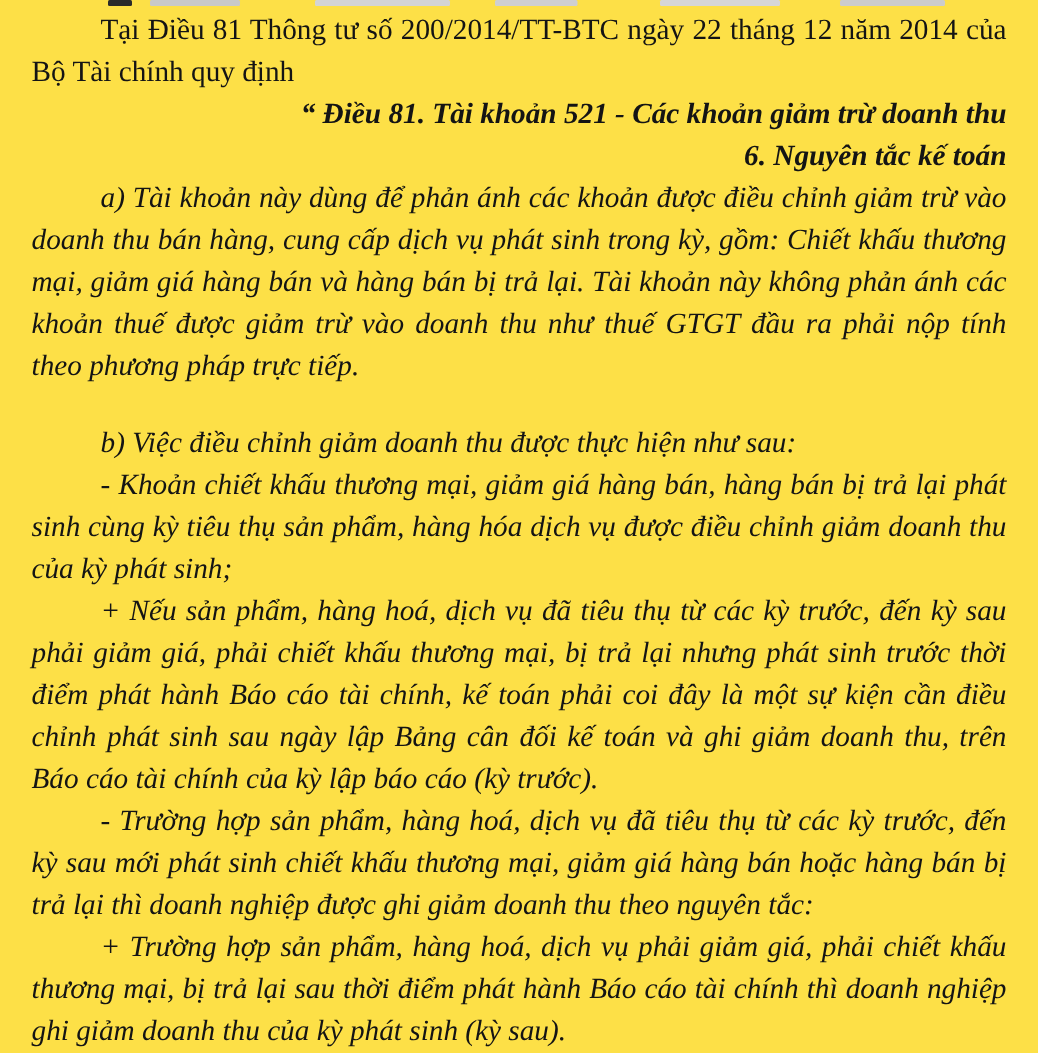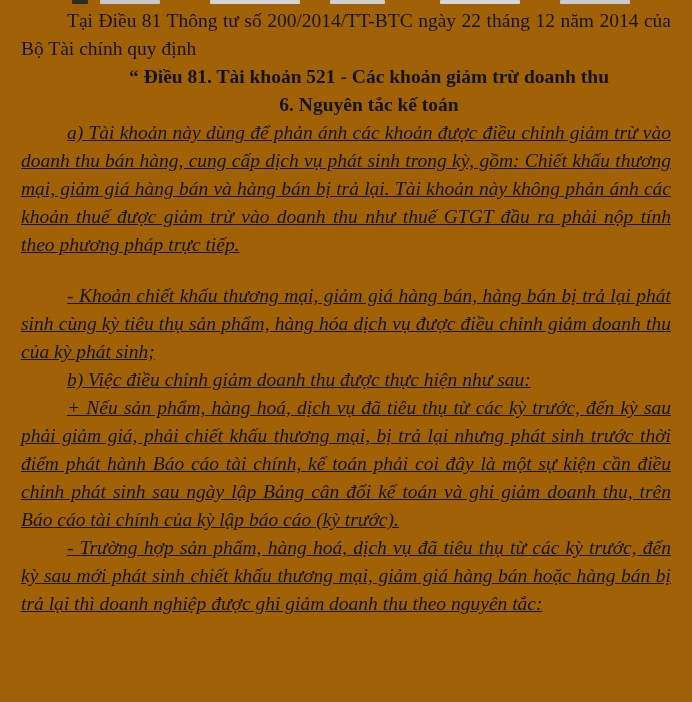--- a/index.html
+++ b/index.html
@@ -4,21 +4,21 @@
 <style>
   html, body {
     margin: 0;
     padding: 0;
     background: #ffffff;
   }
   .page {
     position: relative;
     width: 692px;
     height: 702px;
-    background: #a16207;
+    background: #fde047;
     overflow: hidden;
     font-family: "Liberation Serif", "DejaVu Serif", serif;
     color: #141414;
   }
   
   .crop-strip {
     position: absolute;
     top: 0;
     left: 0;
     width: 100%;
@@ -48,26 +48,26 @@
     margin: 0;
     font-size: 19.5px;
     line-height: 28px;
     text-indent: 46px;
     text-align: justify;
   }
   p.intro {
     font-style: normal;
   }
   p.heading {
+    font-style: italic;
     font-weight: bold;
-    text-align: center;
+    text-align: right;
   }
   p.body-it {
     font-style: italic;
-    text-decoration: underline;
   }
   .para-gap {
     height: 23px;
   }
 </style>
 </head>
 <body>
 
 <div class="page">
 
@@ -85,23 +85,24 @@
     <p class="intro">Tại Điều 81 Thông tư số 200/2014/TT-BTC ngày 22 tháng 12 năm 2014 của Bộ Tài chính quy định</p>
 
     <p class="heading">“ Điều 81. Tài khoản 521 - Các khoản giảm trừ doanh thu</p>
 
     <p class="heading">6. Nguyên tắc kế toán</p>
 
     <p class="body-it">a) Tài khoản này dùng để phản ánh các khoản được điều chỉnh giảm trừ vào doanh thu bán hàng, cung cấp dịch vụ phát sinh trong kỳ, gồm: Chiết khấu thương mại, giảm giá hàng bán và hàng bán bị trả lại. Tài khoản này không phản ánh các khoản thuế được giảm trừ vào doanh thu như thuế GTGT đầu ra phải nộp tính theo phương pháp trực tiếp.</p>
 
     <div class="para-gap"></div>
 
+    <p class="body-it">b) Việc điều chỉnh giảm doanh thu được thực hiện như sau:</p>
+
     <p class="body-it">- Khoản chiết khấu thương mại, giảm giá hàng bán, hàng bán bị trả lại phát sinh cùng kỳ tiêu thụ sản phẩm, hàng hóa dịch vụ được điều chỉnh giảm doanh thu của kỳ phát sinh;</p>
-
-    <p class="body-it">b) Việc điều chỉnh giảm doanh thu được thực hiện như sau:</p>
 
     <p class="body-it">+ Nếu sản phẩm, hàng hoá, dịch vụ đã tiêu thụ từ các kỳ trước, đến kỳ sau phải giảm giá, phải chiết khấu thương mại, bị trả lại nhưng phát sinh trước thời điểm phát hành Báo cáo tài chính, kế toán phải coi đây là một sự kiện cần điều chỉnh phát sinh sau ngày lập Bảng cân đối kế toán và ghi giảm doanh thu, trên Báo cáo tài chính của kỳ lập báo cáo (kỳ trước).</p>
 
     <p class="body-it">- Trường hợp sản phẩm, hàng hoá, dịch vụ đã tiêu thụ từ các kỳ trước, đến kỳ sau mới phát sinh chiết khấu thương mại, giảm giá hàng bán hoặc hàng bán bị trả lại thì doanh nghiệp được ghi giảm doanh thu theo nguyên tắc:</p>
 
+    <p class="body-it">+ Trường hợp sản phẩm, hàng hoá, dịch vụ phải giảm giá, phải chiết khấu thương mại, bị trả lại sau thời điểm phát hành Báo cáo tài chính thì doanh nghiệp ghi giảm doanh thu của kỳ phát sinh (kỳ sau).</p>
 
   </div>
 </div>
 
 </body></html>

